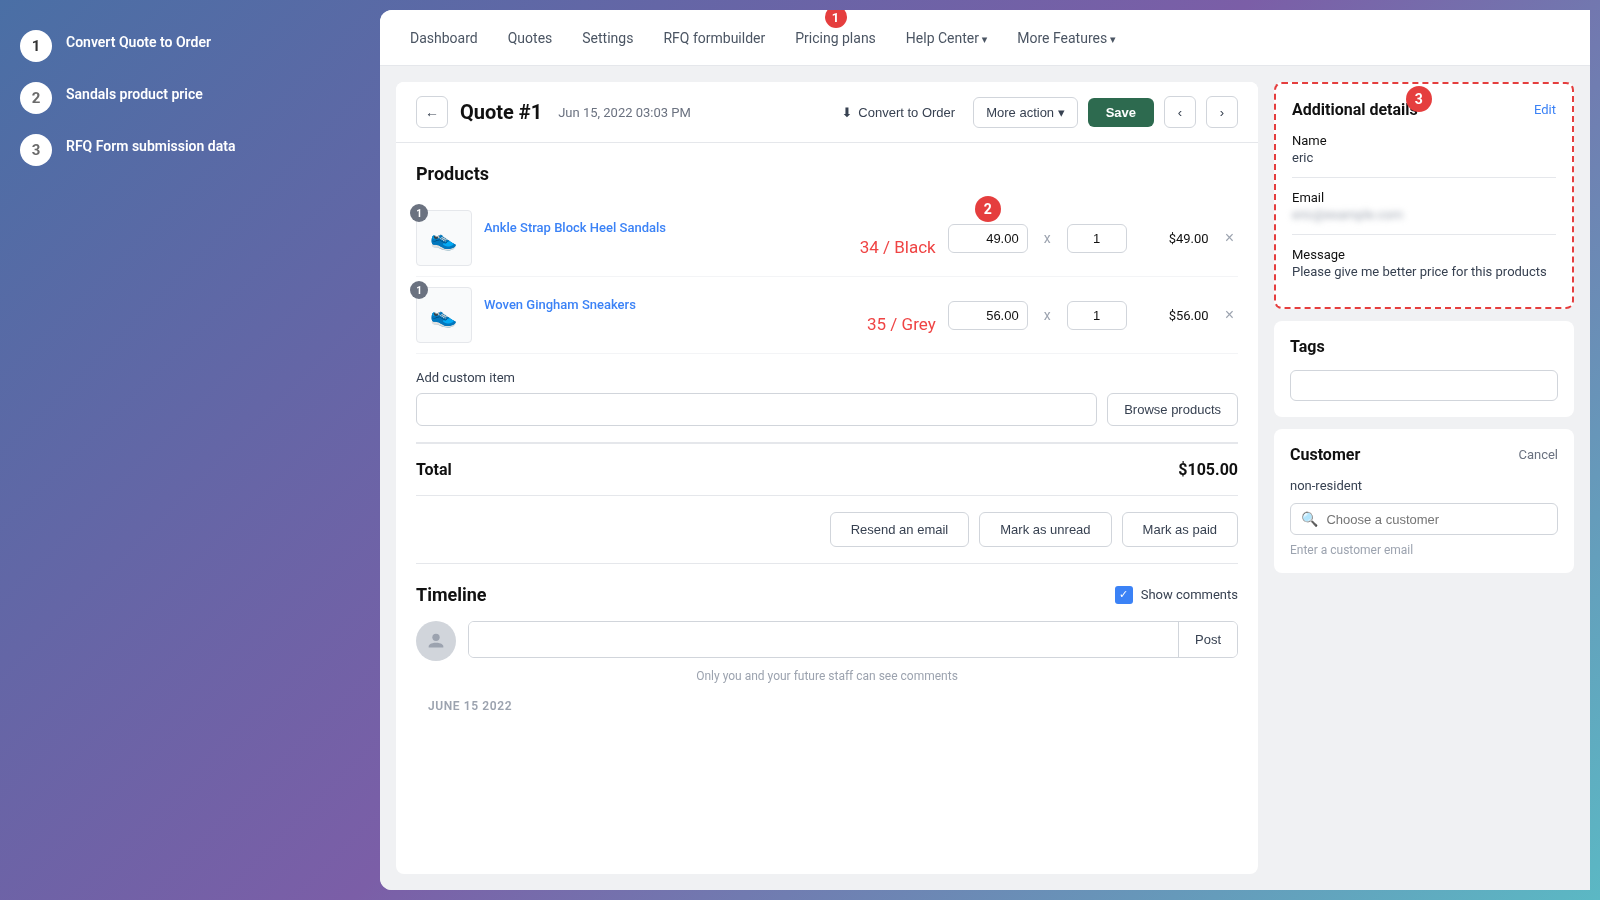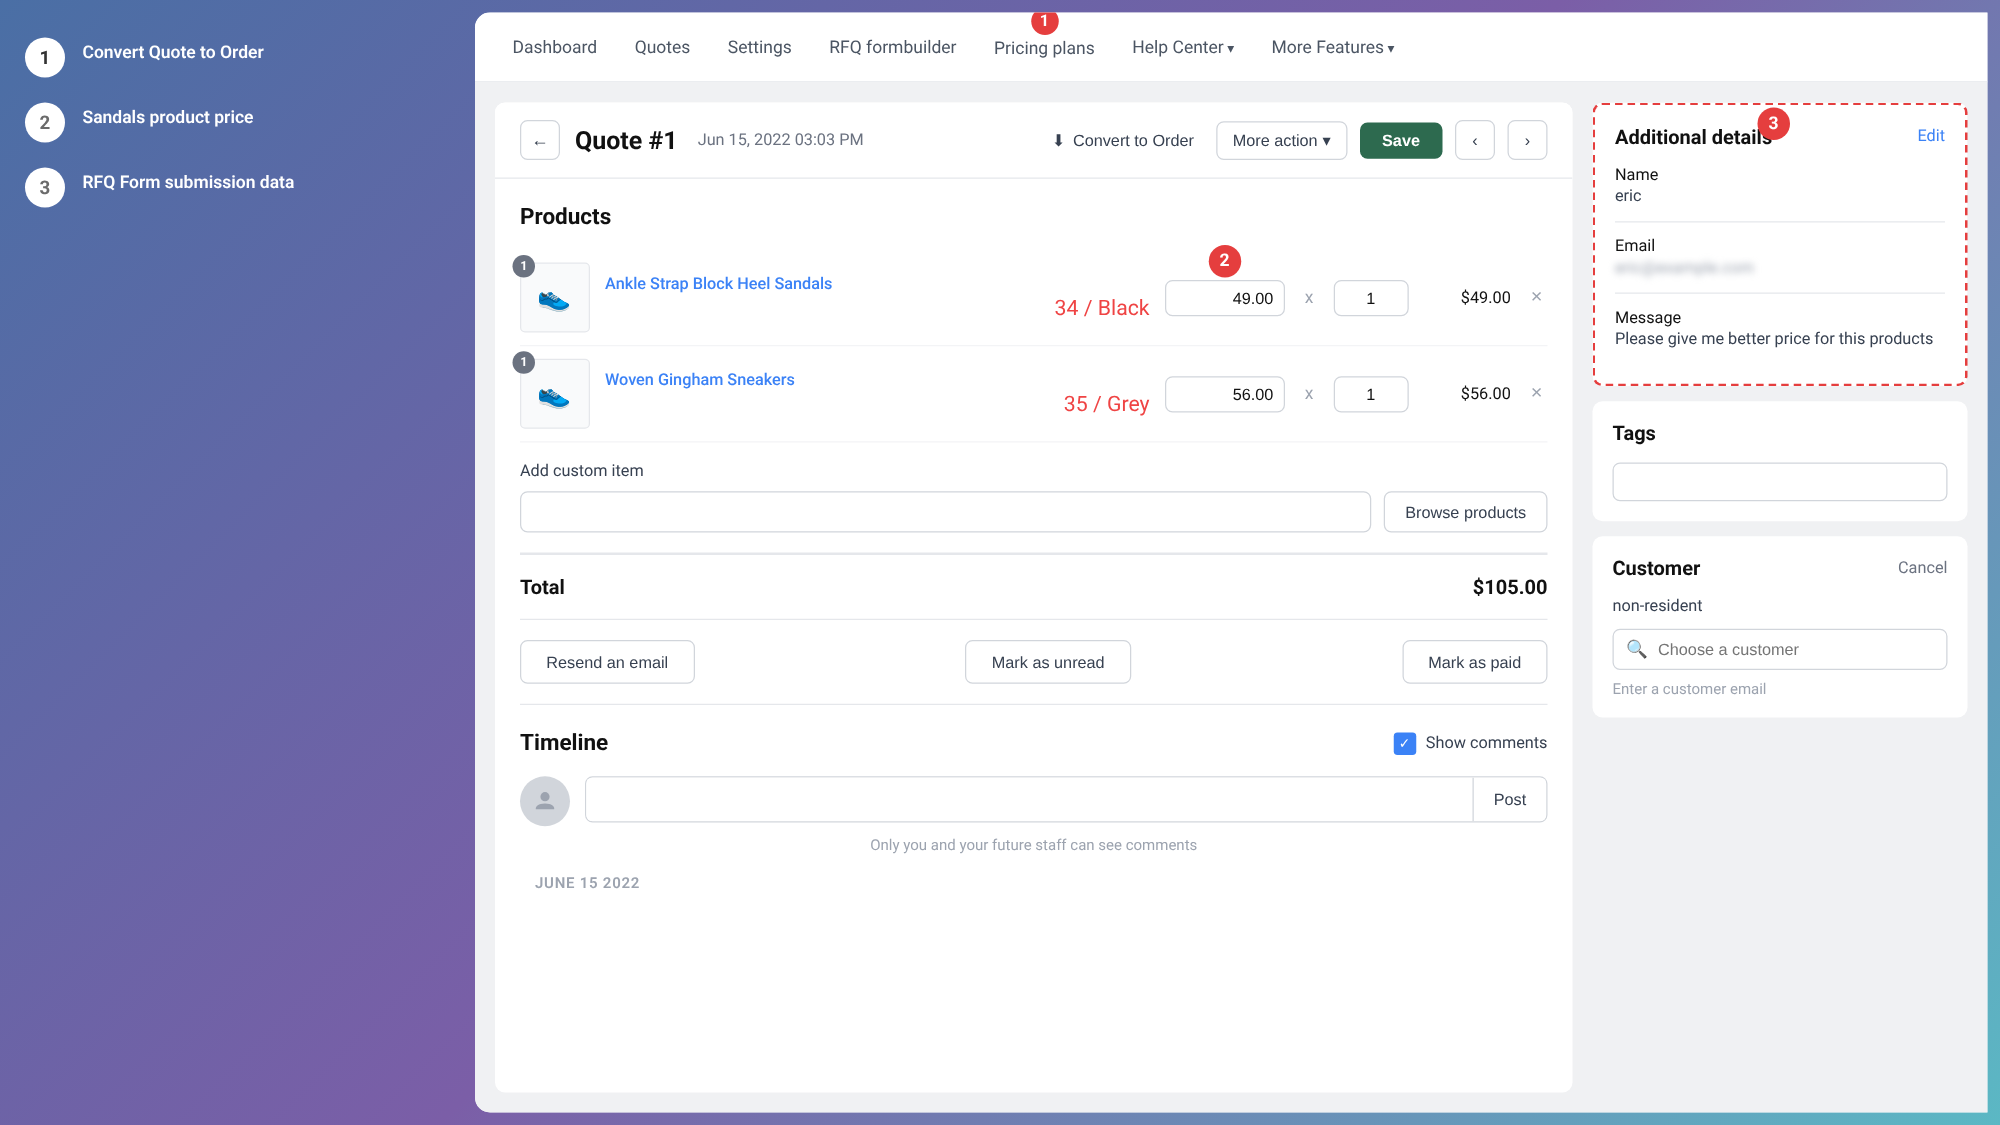--- a/index.html
+++ b/index.html
@@ -271,21 +271,21 @@
       font-weight: 500;
       cursor: pointer;
     }
     .product-variant {
       font-size: 17px;
       color: #ef4444;
       margin-top: 2px;
       text-align: right;
     }
     .price-input {
-      width: 96px;
+      width: 80px;
       padding: 6px 8px;
       border: 1px solid #d1d5db;
       border-radius: 6px;
       font-size: 13px;
       text-align: right;
       color: #111;
     }
     .times-sign {
       font-size: 14px;
       color: #9ca3af;
@@ -386,21 +386,21 @@
       font-size: 16px;
       font-weight: 700;
       color: #111;
     }
 
     
     .action-buttons {
       display: flex;
       gap: 10px;
       padding: 16px 0;
-      justify-content: space-between;
+      justify-content: flex-end;
       border-bottom: 1px solid #e5e7eb;
     }
     .action-btn {
       padding: 9px 20px;
       border: 1px solid #d1d5db;
       border-radius: 6px;
       background: white;
       font-size: 13px;
       color: #374151;
       cursor: pointer;

